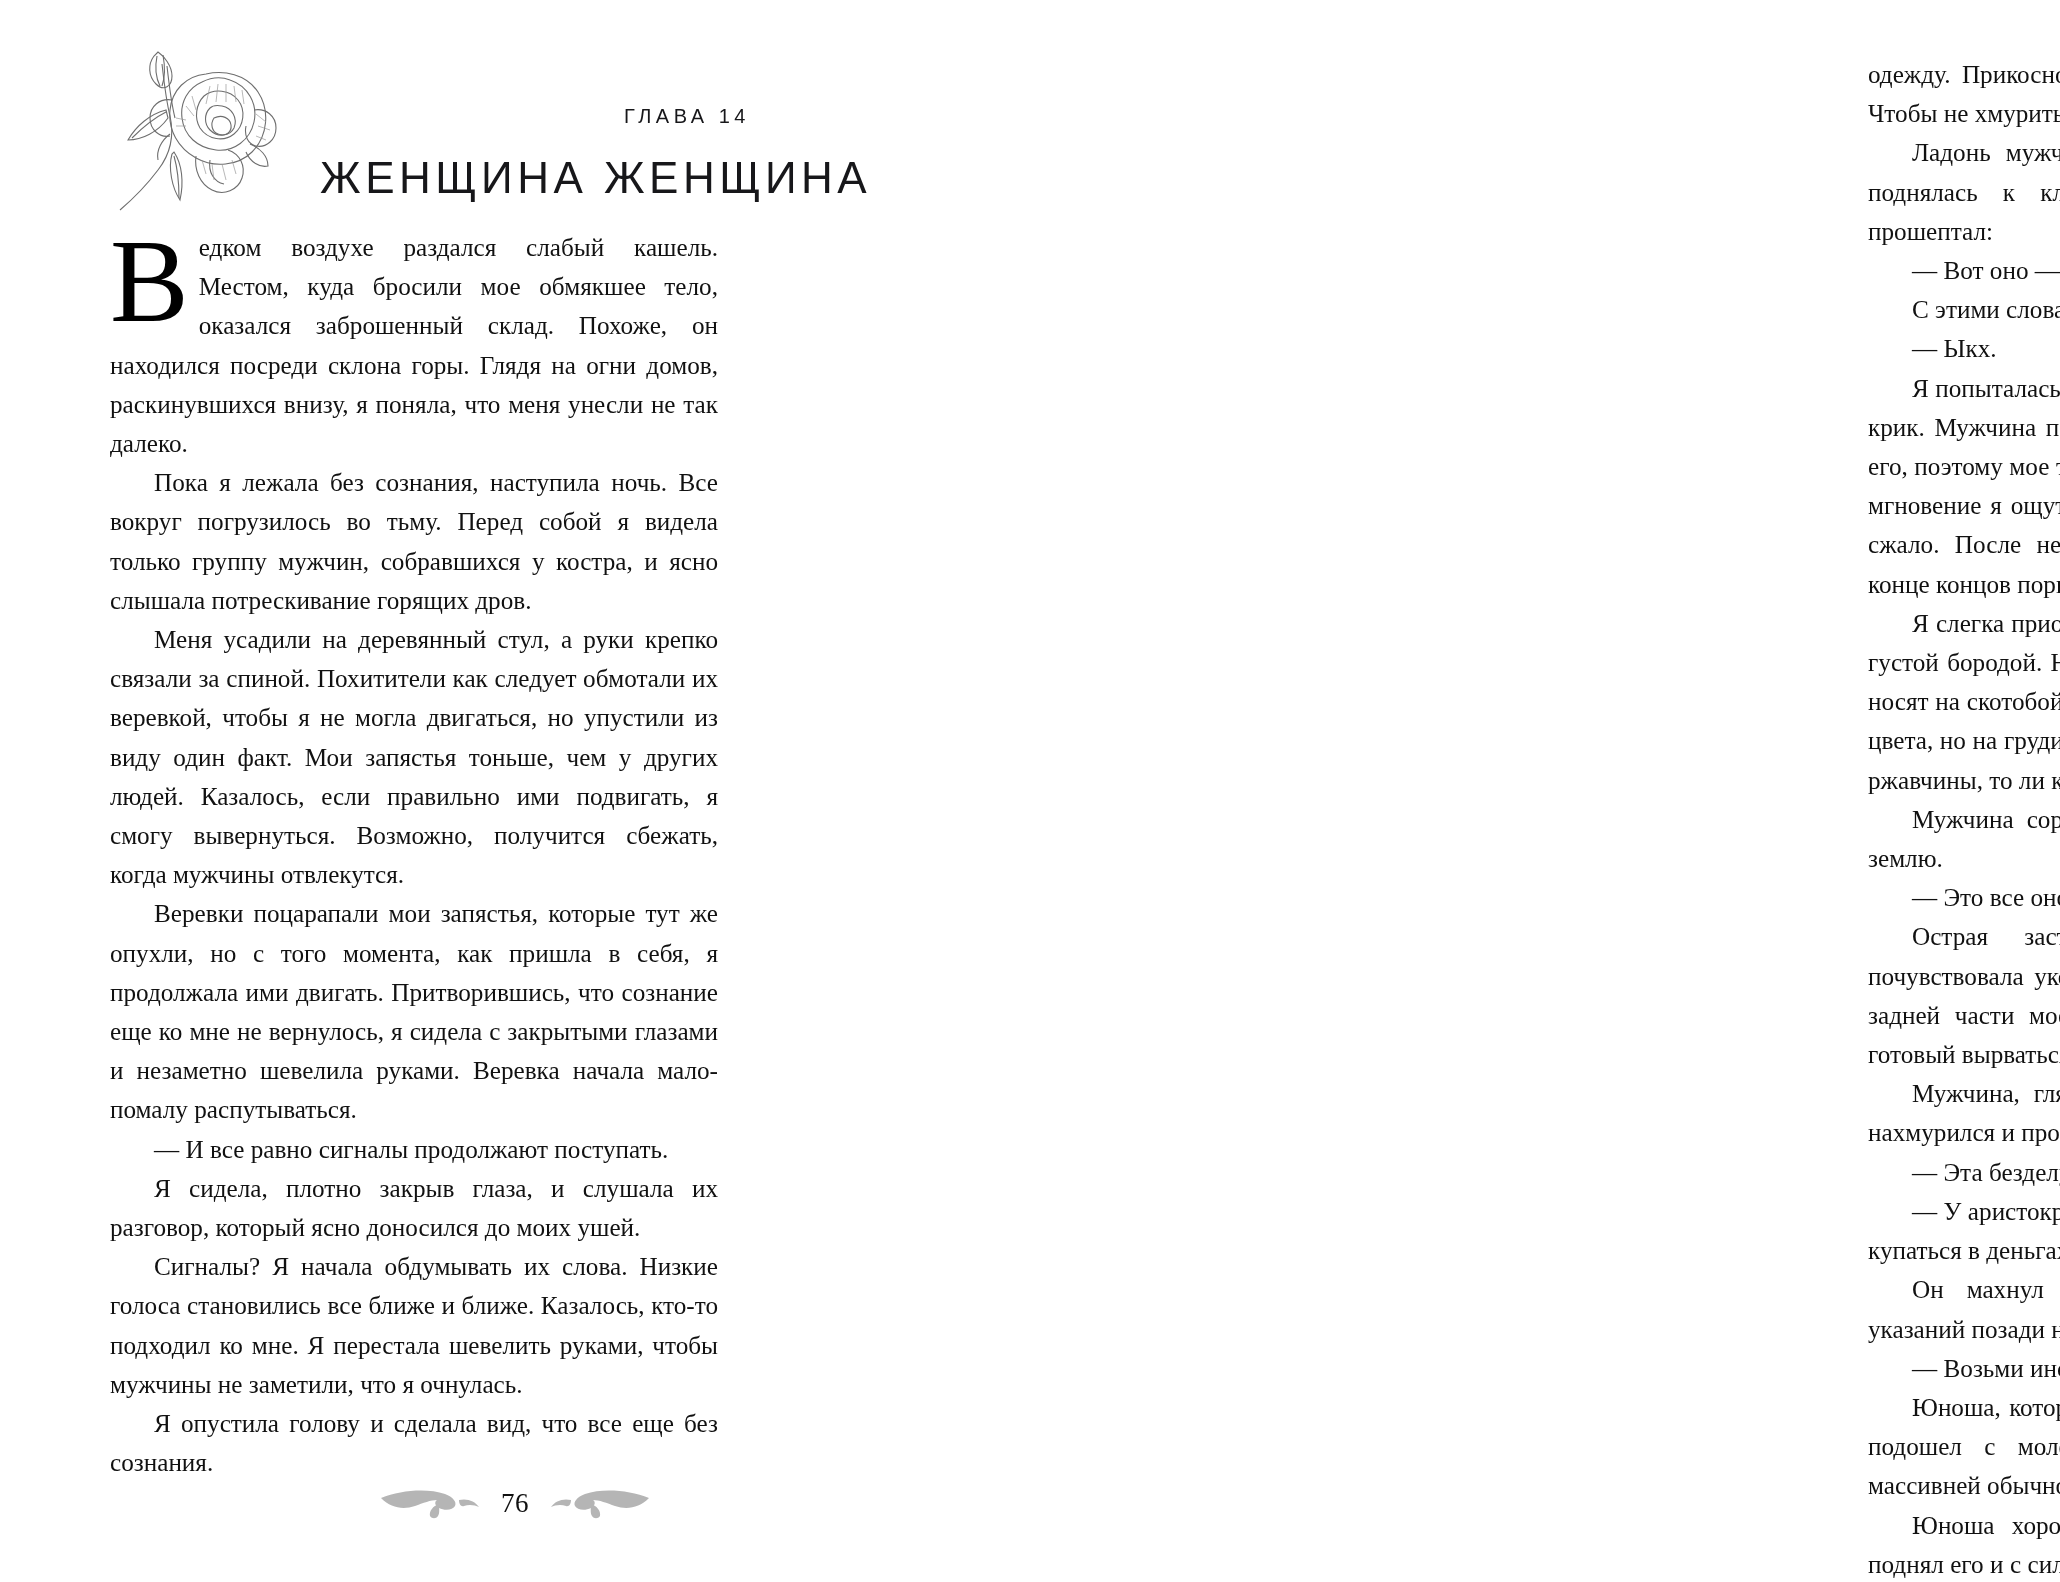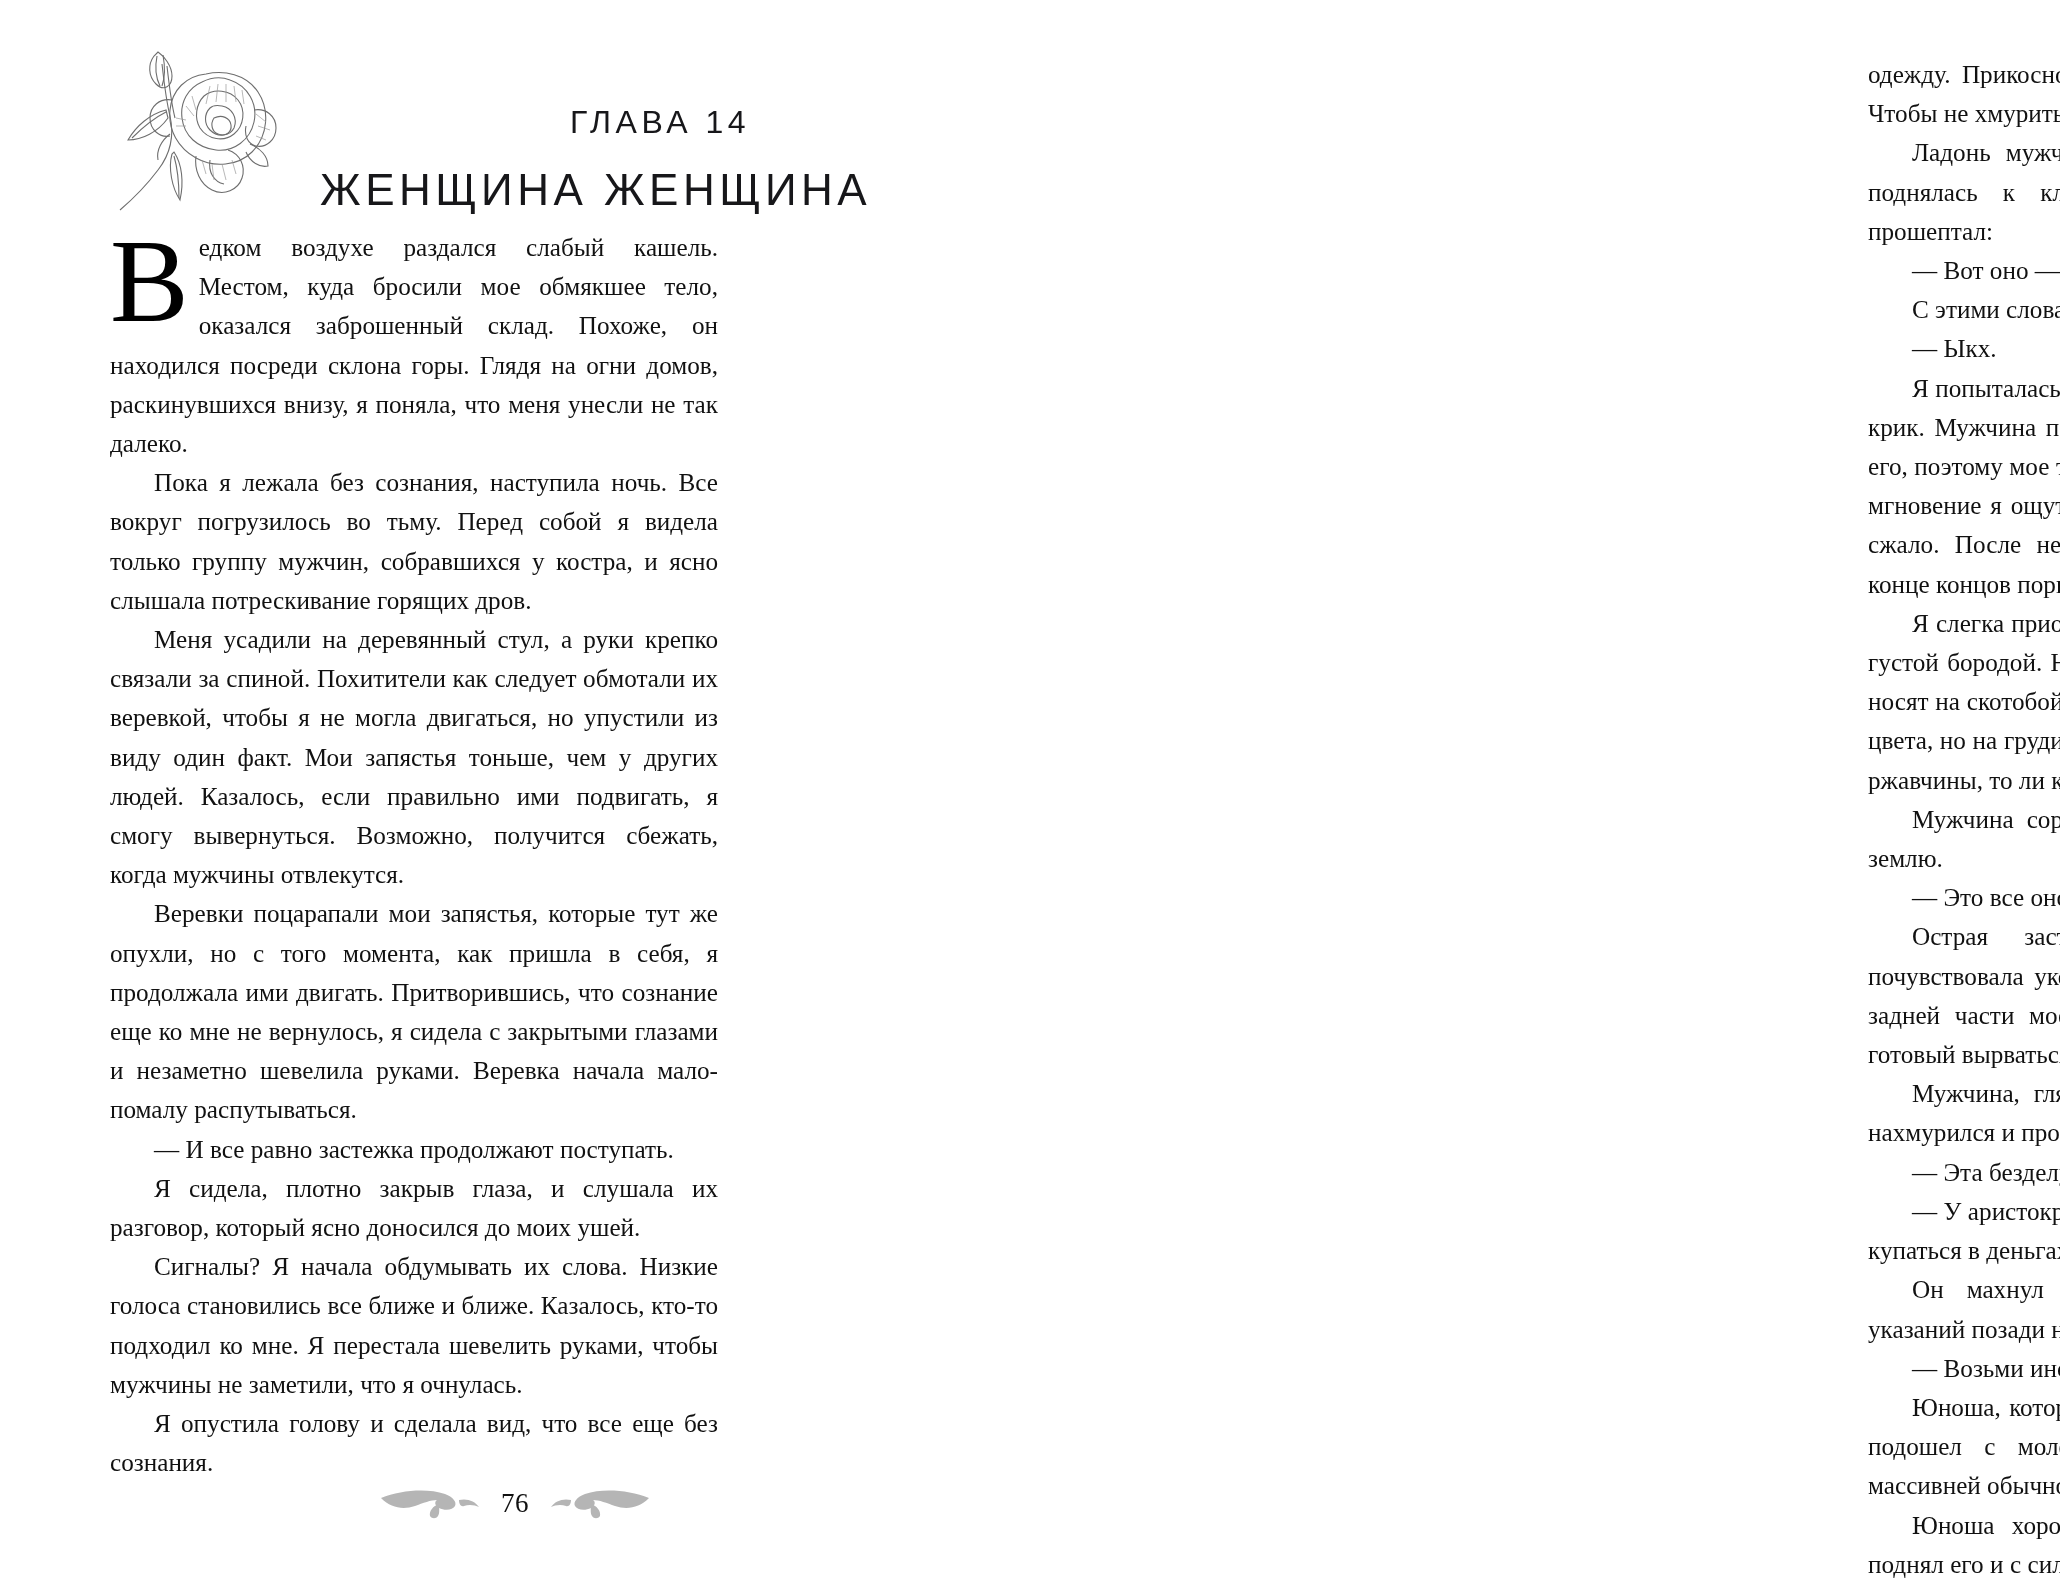--- a/index.html
+++ b/index.html
@@ -52,21 +52,21 @@
 
   .chapter-titles {
     position: absolute;
     right: 0px;
     top: 58px;
     width: 430px;
     text-align: right;
   }
   .chapter-num {
     font-family: "Liberation Sans", "DejaVu Sans", sans-serif;
-    font-size: 32px;
+    font-size: 20px;
     letter-spacing: 4.5px;
     font-weight: 300;
     color: #17171a;
     line-height: 1;
     white-space: nowrap;
   }
   .chapter-name {
     font-family: "Liberation Sans", "DejaVu Sans", sans-serif;
     font-size: 44px;
     letter-spacing: 4.5px;
@@ -206,21 +206,21 @@
         <div class="chapter-num">ГЛАВА 14</div>
         <div class="chapter-name">ЖЕНЩИНА ЖЕНЩИНА</div>
       </div>
     </div>
 
     <div class="col col-left">
       <p class="dropcap-para"><span class="dropcap">В</span><span>едком воздухе раздался слабый кашель. Местом, куда бросили мое обмякшее тело, оказался заброшенный склад. Похоже, он находился посреди склона горы. Глядя на огни домов, раскинувшихся внизу, я поняла, что меня унесли не так далеко.</span></p>
       <p>Пока я лежала без сознания, наступила ночь. Все вокруг погрузилось во тьму. Перед собой я видела только группу мужчин, собравшихся у костра, и ясно слышала потрескивание горящих дров.</p>
       <p>Меня усадили на деревянный стул, а руки крепко связали за спиной. Похитители как следует обмотали их веревкой, чтобы я не могла двигаться, но упустили из виду один факт. Мои запястья тоньше, чем у других людей. Казалось, если правильно ими подвигать, я смогу вывернуться. Возможно, получится сбежать, когда мужчины отвлекутся.</p>
       <p>Веревки поцарапали мои запястья, которые тут же опухли, но с того момента, как пришла в себя, я продолжала ими двигать. Притворившись, что сознание еще ко мне не вернулось, я сидела с закрытыми глазами и незаметно шевелила руками. Веревка начала мало-помалу распутываться.</p>
-      <p>— И все равно застежка продолжают поступать.</p>
+      <p>— И все равно сигналы продолжают поступать.</p>
       <p>Я сидела, плотно закрыв глаза, и слушала их разговор, который ясно доносился до моих ушей.</p>
       <p>Сигналы? Я начала обдумывать их слова. Низкие голоса становились все ближе и ближе. Казалось, кто-то подходил ко мне. Я перестала шевелить руками, чтобы мужчины не заметили, что я очнулась.</p>
       <p>Я опустила голову и сделала вид, что все еще без сознания.</p>
 
     </div>
 
     <div class="footer">
       <svg class="orn" viewBox="0 0 104 34">
         <path d="M2 12 C22 4, 48 2, 66 8 C74 11, 78 16, 76 20 C74 24, 66 25, 60 22 C56 20, 55 16, 58 14 C52 14, 44 17, 36 20 C24 24, 12 22, 2 12 Z"></path>
         <path d="M60 18 C54 20, 50 25, 51 30 C53 33, 57 33, 59 30 C61 27, 60 22, 60 18 Z"></path>

